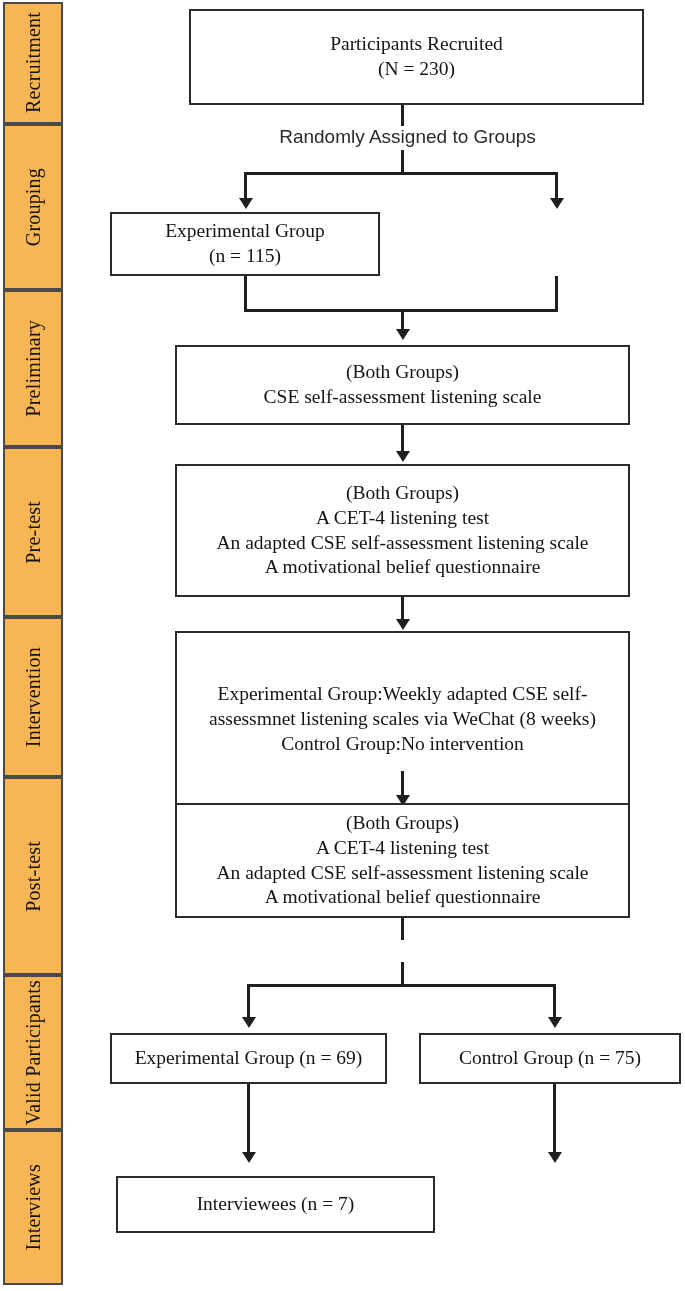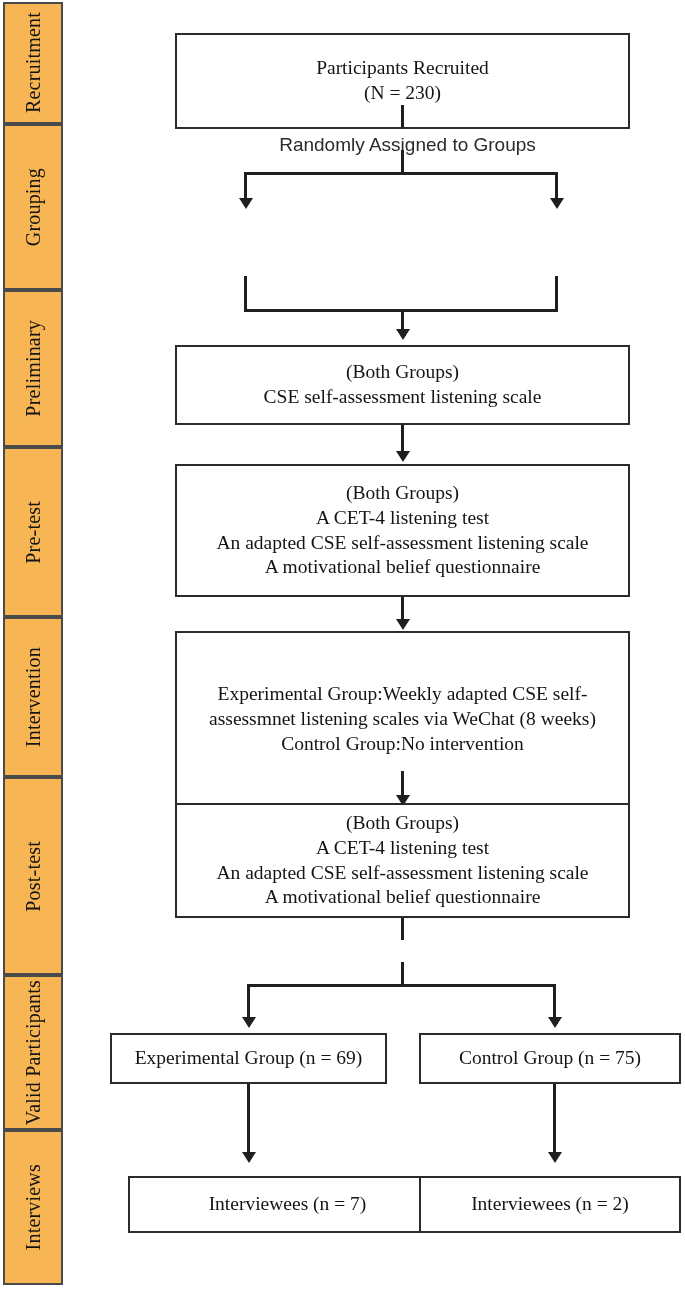--- a/index.html
+++ b/index.html
@@ -89,21 +89,20 @@
   
   .conn-caption {
     position: absolute;
     font-family: "Liberation Sans", sans-serif;
     font-size: 19px;
     color: #2a2a2a;
     background: #ffffff;
     white-space: nowrap;
     text-align: center;
     padding: 0 5px;
-    margin-top: 8px;
   }
 </style>
 </head>
 <body>
 
 <div id="canvas">
 
   <div id="stage-rail">
     <div class="stage-cell" style="top:0px;height:122px;">
       <span class="stage-label">Recruitment</span>
@@ -124,35 +123,39 @@
       <span class="stage-label">Post-test</span>
     </div>
     <div class="stage-cell" style="top:973px;height:155px;">
       <span class="stage-label">Valid Participants</span>
     </div>
     <div class="stage-cell" style="top:1128px;height:155px;">
       <span class="stage-label">Interviews</span>
     </div>
   </div>
 
-  <div class="fbox" style="left:175px;top:9px;width:455px;height:96px;margin-top:24px;">
+  <div class="fbox" style="left:189px;top:9px;width:455px;height:96px;">
     <span class="txt">Participants Recruited
 (N = 230)</span>
   </div>
 
   <div class="vline" style="left:401px;top:105px;height:22px;"></div>
   <div class="conn-caption" style="left:240px;top:126px;width:325px;">Randomly Assigned to Groups</div>
   <div class="vline" style="left:401px;top:150px;height:24px;"></div>
 
   <div class="hline" style="left:244px;top:172px;width:314px;"></div>
   <div class="vline" style="left:244px;top:172px;height:32px;"></div>
   <div class="arrowhead" style="left:238.5px;top:198px;"></div>
   <div class="vline" style="left:555px;top:172px;height:32px;"></div>
   <div class="arrowhead" style="left:549.5px;top:198px;"></div>
 
+  <div class="fbox" style="left:110px;top:212px;width:270px;height:64px;">
+    <span class="txt">Experimental Group
+(n = 115)</span>
+  </div>
 
   <div class="vline" style="left:244px;top:276px;height:36px;"></div>
   <div class="vline" style="left:555px;top:276px;height:36px;"></div>
   <div class="hline" style="left:244px;top:309px;width:314px;"></div>
   <div class="vline" style="left:401px;top:309px;height:24px;"></div>
   <div class="arrowhead" style="left:395.5px;top:329px;"></div>
 
   <div class="fbox" style="left:175px;top:345px;width:455px;height:80px;">
     <span class="txt">(Both Groups)
 CSE self-assessment listening scale</span>
@@ -200,20 +203,17 @@
   </div>
   <div class="fbox" style="left:419px;top:1033px;width:262px;height:51px;">
     <span class="txt">Control Group (n = 75)</span>
   </div>
 
   <div class="vline" style="left:247px;top:1084px;height:72px;"></div>
   <div class="arrowhead" style="left:241.5px;top:1152px;"></div>
   <div class="vline" style="left:553px;top:1084px;height:72px;"></div>
   <div class="arrowhead" style="left:547.5px;top:1152px;"></div>
 
-  <div class="fbox" style="left:128px;top:1176px;width:319px;height:57px;">
+  <div class="fbox" style="left:116px;top:1176px;width:319px;height:57px;">
     <span class="txt">Interviewees  (n = 7)</span>
   </div>
-  <div class="fbox" style="left:419px;top:1176px;width:262px;height:57px;">
-    <span class="txt">Interviewees (n = 2)</span>
-  </div>
 
 </div>
 
 </body></html>

